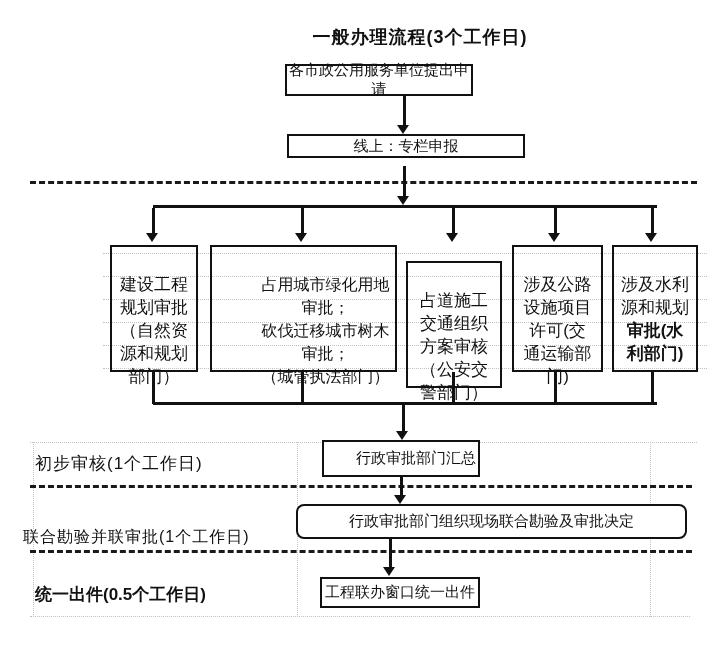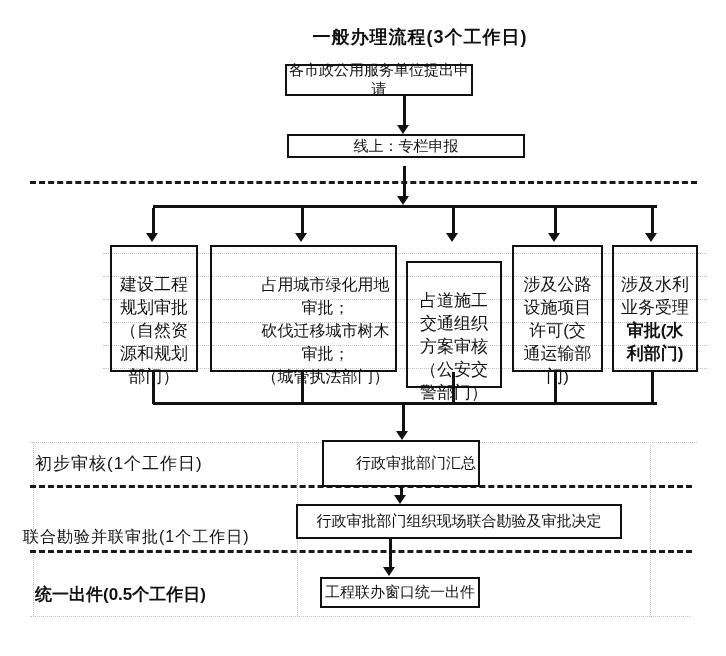--- a/index.html
+++ b/index.html
@@ -97,44 +97,44 @@
   </div>
   <div class="pbox" style="left:512px;top:245px;width:91px;height:127px;">
     <span>涉及公路
 设施项目
 许可(交
 通运输部
 门)</span>
   </div>
   <div class="pbox" style="left:612px;top:245px;width:86px;height:127px;">
     <span>涉及水利
-业务受理</span><span class="bold">审批(水
+源和规划</span><span class="bold">审批(水
 利部门)</span>
   </div>
 
   <div class="vline" style="left:152px;top:372px;height:32px;"></div>
   <div class="vline" style="left:301px;top:372px;height:32px;"></div>
   <div class="vline" style="left:452px;top:372px;height:32px;"></div>
   <div class="vline" style="left:554px;top:372px;height:32px;"></div>
   <div class="vline" style="left:651px;top:372px;height:32px;"></div>
   <div class="hline" style="left:153px;top:402px;width:504px;"></div>
   <div class="vline" style="left:402px;top:405px;height:27px;"></div>
   <div class="arr" style="left:396px;top:431px;"></div>
 
-  <div class="box thick" style="left:322px;top:440px;width:158px;height:47px;padding-left:30px;">
+  <div class="box thick" style="left:322px;top:440px;width:158px;height:37px;padding-left:30px;">
     <span>行政审批部门汇总</span>
   </div>
 
   <div class="stage s17" style="left:35px;top:452px;">初步审核(1个工作日)</div>
   <div class="dashed" style="left:30px;top:485px;width:662px;"></div>
 
   <div class="vline" style="left:400px;top:472px;height:24px;"></div>
   <div class="arr" style="left:394px;top:495px;"></div>
 
-  <div class="box thick" style="left:296px;top:504px;width:326px;height:35px;">
+  <div class="box thick" style="left:296px;top:504px;width:391px;height:35px;border-radius:8px;">
     <span>行政审批部门组织现场联合勘验及审批决定</span>
   </div>
 
   <div class="stage s16" style="left:23px;top:527px;">联合勘验并联审批(1个工作日)</div>
   <div class="dashed" style="left:30px;top:550px;width:662px;"></div>
 
   <div class="vline" style="left:389px;top:539px;height:29px;"></div>
   <div class="arr" style="left:383px;top:567px;"></div>
 
   <div class="box thick" style="left:320px;top:577px;width:160px;height:31px;">

